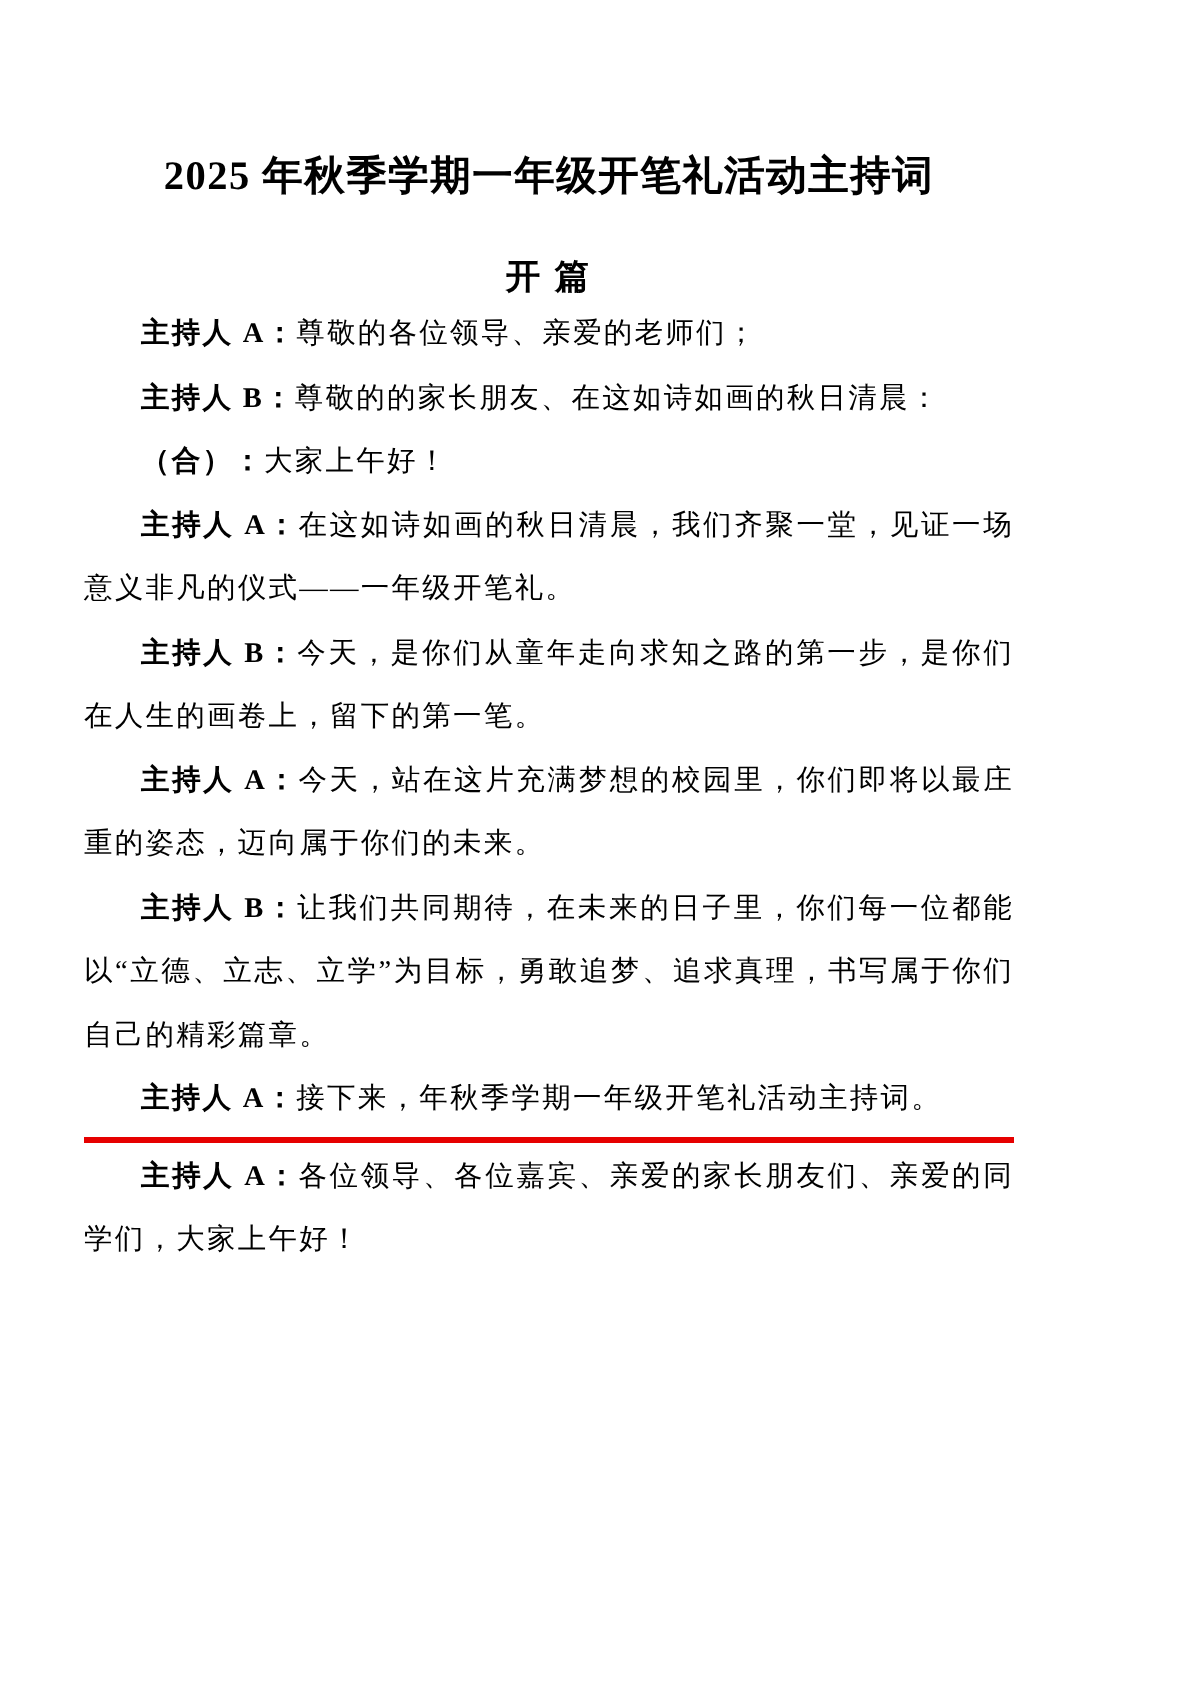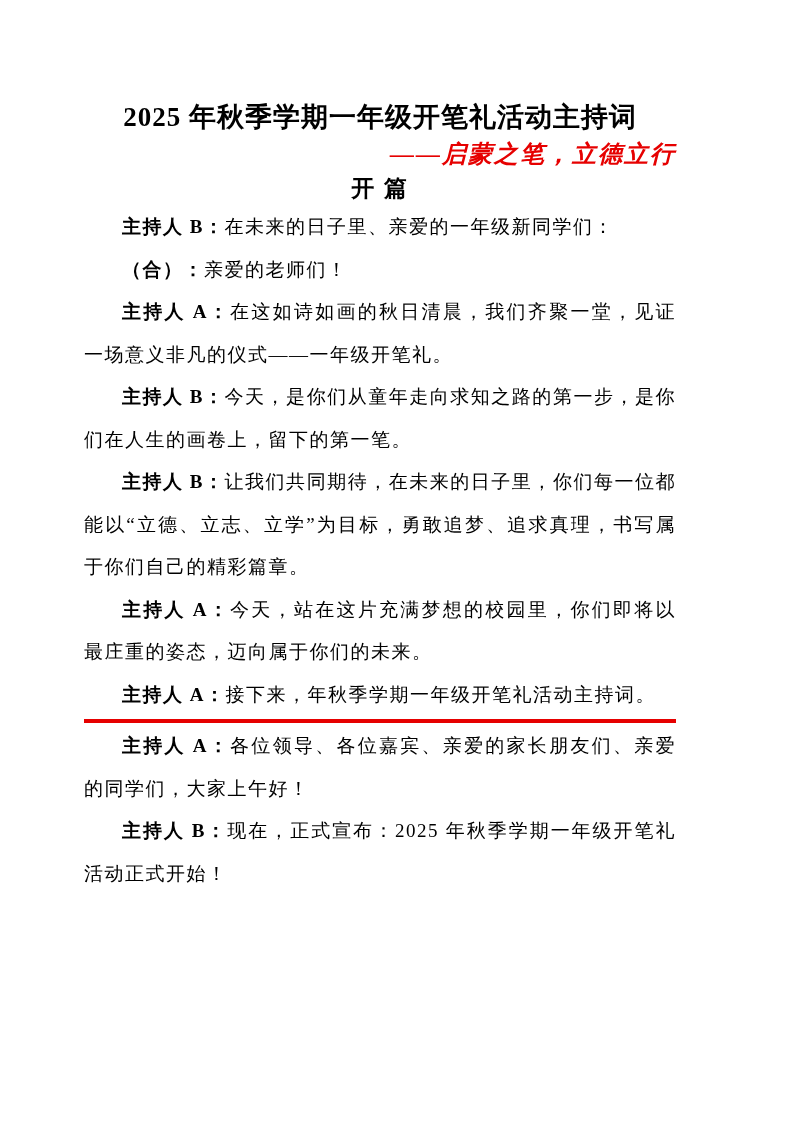--- a/index.html
+++ b/index.html
@@ -3,21 +3,21 @@
 <meta charset="utf-8">
 <style>
   html, body { margin: 0; padding: 0; background: #ffffff; }
   .page {
     position: relative;
     width: 793px;
     height: 1122px;
     margin: 0 auto;
     background: #ffffff;
     box-sizing: border-box;
-    padding: 100px 117px 0 84px;
+    padding: 100px 117px 0 56px;
     overflow: hidden;
     font-family: "Liberation Serif", "DejaVu Serif", serif;
     color: #000000;
   }
   .doc-title {
     margin: 0;
     font-size: 27px;
     line-height: 34px;
     font-weight: bold;
     text-align: center;
@@ -35,21 +35,21 @@
     white-space: nowrap;
   }
   .section-heading {
     margin: 0;
     font-size: 23px;
     line-height: 30px;
     font-weight: bold;
     text-align: center;
     letter-spacing: 2px;
   }
-  .section-heading.first { }
+  .section-heading.first { margin-top: 36px; }
   .section-heading.after-divider { margin-top: 10px; line-height: 32px; }
   .paragraphs { margin-top: 2px; }
   .para {
     margin: 0;
     font-size: 19px;
     line-height: 42.5px;
     text-align: justify;
     text-indent: 2em;
     letter-spacing: 1.5px;
   }
@@ -58,31 +58,30 @@
     height: 0;
     border-top: 4px solid;
     margin: 3px 0 0 0;
   }
 </style>
 </head>
 <body>
 
 <div class="page">
   <h1 class="doc-title">2025 年秋季学期一年级开笔礼活动主持词</h1>
-  <div class="doc-subtitle" style="color: rgb(230, 0, 0);">——启蒙之笔，立德立行</div>
   <div id="sections">
       <h2 class="section-heading first">开 篇</h2>
       <div class="paragraphs">
-        <p class="para"><span class="speaker">主持人 B：</span><span>在未来的日子里、亲爱的一年级新同学们：</span></p>
-        <p class="para"><span class="speaker">（合）：</span><span>亲爱的老师们！</span></p>
+        <p class="para"><span class="speaker">主持人 A：</span><span>尊敬的各位领导、亲爱的老师们；</span></p>
+        <p class="para"><span class="speaker">主持人 B：</span><span>尊敬的的家长朋友、在这如诗如画的秋日清晨：</span></p>
+        <p class="para"><span class="speaker">（合）：</span><span>大家上午好！</span></p>
         <p class="para"><span class="speaker">主持人 A：</span><span>在这如诗如画的秋日清晨，我们齐聚一堂，见证一场意义非凡的仪式——一年级开笔礼。</span></p>
         <p class="para"><span class="speaker">主持人 B：</span><span>今天，是你们从童年走向求知之路的第一步，是你们在人生的画卷上，留下的第一笔。</span></p>
+        <p class="para"><span class="speaker">主持人 A：</span><span>今天，站在这片充满梦想的校园里，你们即将以最庄重的姿态，迈向属于你们的未来。</span></p>
         <p class="para"><span class="speaker">主持人 B：</span><span>让我们共同期待，在未来的日子里，你们每一位都能以“立德、立志、立学”为目标，勇敢追梦、追求真理，书写属于你们自己的精彩篇章。</span></p>
-        <p class="para"><span class="speaker">主持人 A：</span><span>今天，站在这片充满梦想的校园里，你们即将以最庄重的姿态，迈向属于你们的未来。</span></p>
         <p class="para"><span class="speaker">主持人 A：</span><span>接下来，年秋季学期一年级开笔礼活动主持词。</span></p>
       </div>
       <div class="red-divider" style="border-top-color: rgb(230, 0, 0);"></div>
       <div class="paragraphs">
         <p class="para"><span class="speaker">主持人 A：</span><span>各位领导、各位嘉宾、亲爱的家长朋友们、亲爱的同学们，大家上午好！</span></p>
-        <p class="para"><span class="speaker">主持人 B：</span><span>现在，正式宣布：2025 年秋季学期一年级开笔礼活动正式开始！</span></p>
       </div>
     </div>
 </div>
 
 </body></html>

